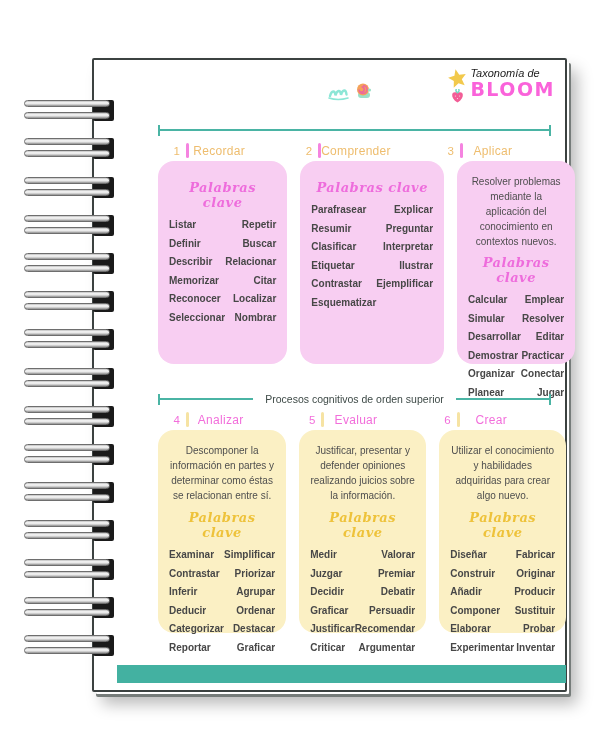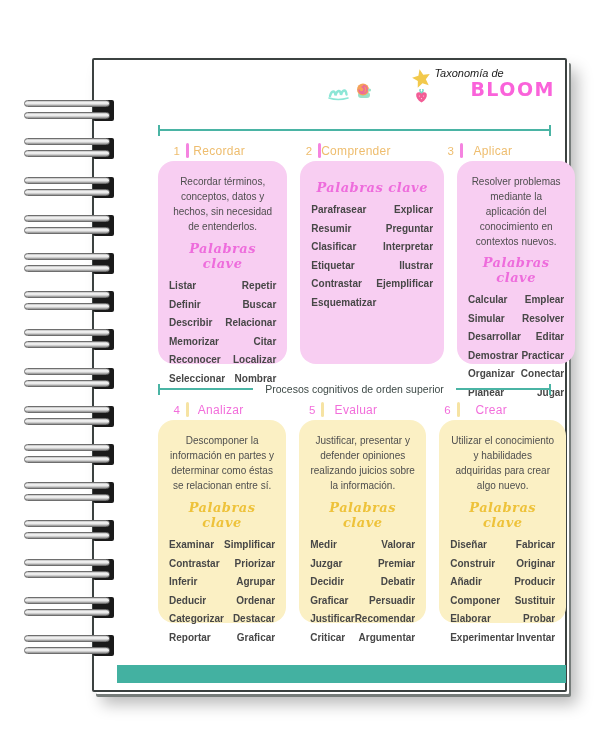--- a/index.html
+++ b/index.html
@@ -19,21 +19,21 @@
   
   .page{position:absolute;left:92px;top:58px;width:471px;height:630px;background:#ffffff;
     border:2px solid #3b4140;border-radius:2px;box-sizing:content-box;z-index:1;
     box-shadow:3px 3px 0 -1px #ffffff,4px 5px 0 0 #767c7a,10px 12px 16px rgba(0,0,0,.28);}
   
   .logo{position:absolute;top:7px;right:10px;display:flex;align-items:flex-start;gap:3px;}
   .logo-icons{display:flex;flex-direction:column;align-items:center;gap:1px;padding-top:2px;}
   .logo-text{display:flex;flex-direction:column;align-items:flex-start;}
   .logo-script{font-family:Liberation Sans, sans-serif;font-style:italic;font-size:11px;color:#1c1c1c;line-height:1.1;}
   .logo-title{font-family:"DejaVu Sans", sans-serif;font-weight:bold;font-size:19px;color:#fa63da;
-    letter-spacing:1.5px;line-height:1;margin-top:1px;margin-left:36px;}
+    letter-spacing:1.5px;line-height:1;margin-top:1px;}
   
   .decor{position:absolute;left:234px;top:21px;width:44px;height:22px;}
   
   .content{position:absolute;left:64px;top:64px;width:393px;}
   .bracket{display:flex;align-items:center;height:12px;}
   .bracket .cap{width:2px;height:11px;background:#4ab4a4;}
   .bracket .hline{flex:1;height:2px;background:#4ab4a4;}
   .bracket .btitle{padding:0 12px;font-size:10.5px;color:#3e4a47;white-space:nowrap;}
   .chead-row{display:flex;gap:13px;margin-top:6px;height:17px;}
   .chead{flex:1;display:flex;align-items:center;}
@@ -44,21 +44,21 @@
   .card{flex:1;height:203px;border-radius:16px;box-sizing:border-box;padding:13px 11px 10px;}
   .card .desc{font-size:10px;line-height:1.5;text-align:center;color:#4e4e4e;min-height:61px;}
   .card .kw-title{text-align:center;margin:6px 0 9px;font-family:"DejaVu Serif", serif;
     font-style:italic;font-weight:bold;font-size:13px;letter-spacing:.5px;}
   .card .kw-grid{display:grid;grid-template-columns:1fr 1fr;row-gap:7.5px;font-size:10px;color:#474747;font-weight:bold;}
   .card .kw-grid span:nth-child(even){text-align:right;}
   .sec1 .num,.sec1 .lbl{color:#eebd6e;}
   .sec1 .vbar{background:#f584e0;}
   .sec1 .card{background:#f8cef2;}
   .sec1 .kw-title{color:#ee6cdc;}
-  .sec2{margin-top:19px;}
+  .sec2{margin-top:29px;}
   .sec2 .num,.sec2 .lbl{color:#f26edb;}
   .sec2 .vbar{background:#f6e3a3;}
   .sec2 .card{background:#fbf0c4;}
   .sec2 .kw-title{color:#eec23a;}
   
   .footer-bar{position:absolute;left:23px;right:-1px;top:605px;height:18px;background:#43b1a1;}
 </style>
 </head>
 <body>
 
@@ -199,21 +199,20 @@
         </div>
         <div class="chead">
           <span class="num">3</span>
           <span class="vbar"></span>
           <span class="lbl">Aplicar</span>
         </div>
       </div>
 
       <div class="cards-row">
         <div class="card">
-          <div class="desc">Recordar términos, conceptos, datos y hechos, sin necesidad de entenderlos.</div>
           <div class="kw-title">Palabras clave</div>
           <div class="kw-grid">
               <span>Listar</span>
               <span>Repetir</span>
               <span>Definir</span>
               <span>Buscar</span>
               <span>Describir</span>
               <span>Relacionar</span>
               <span>Memorizar</span>
               <span>Citar</span>

